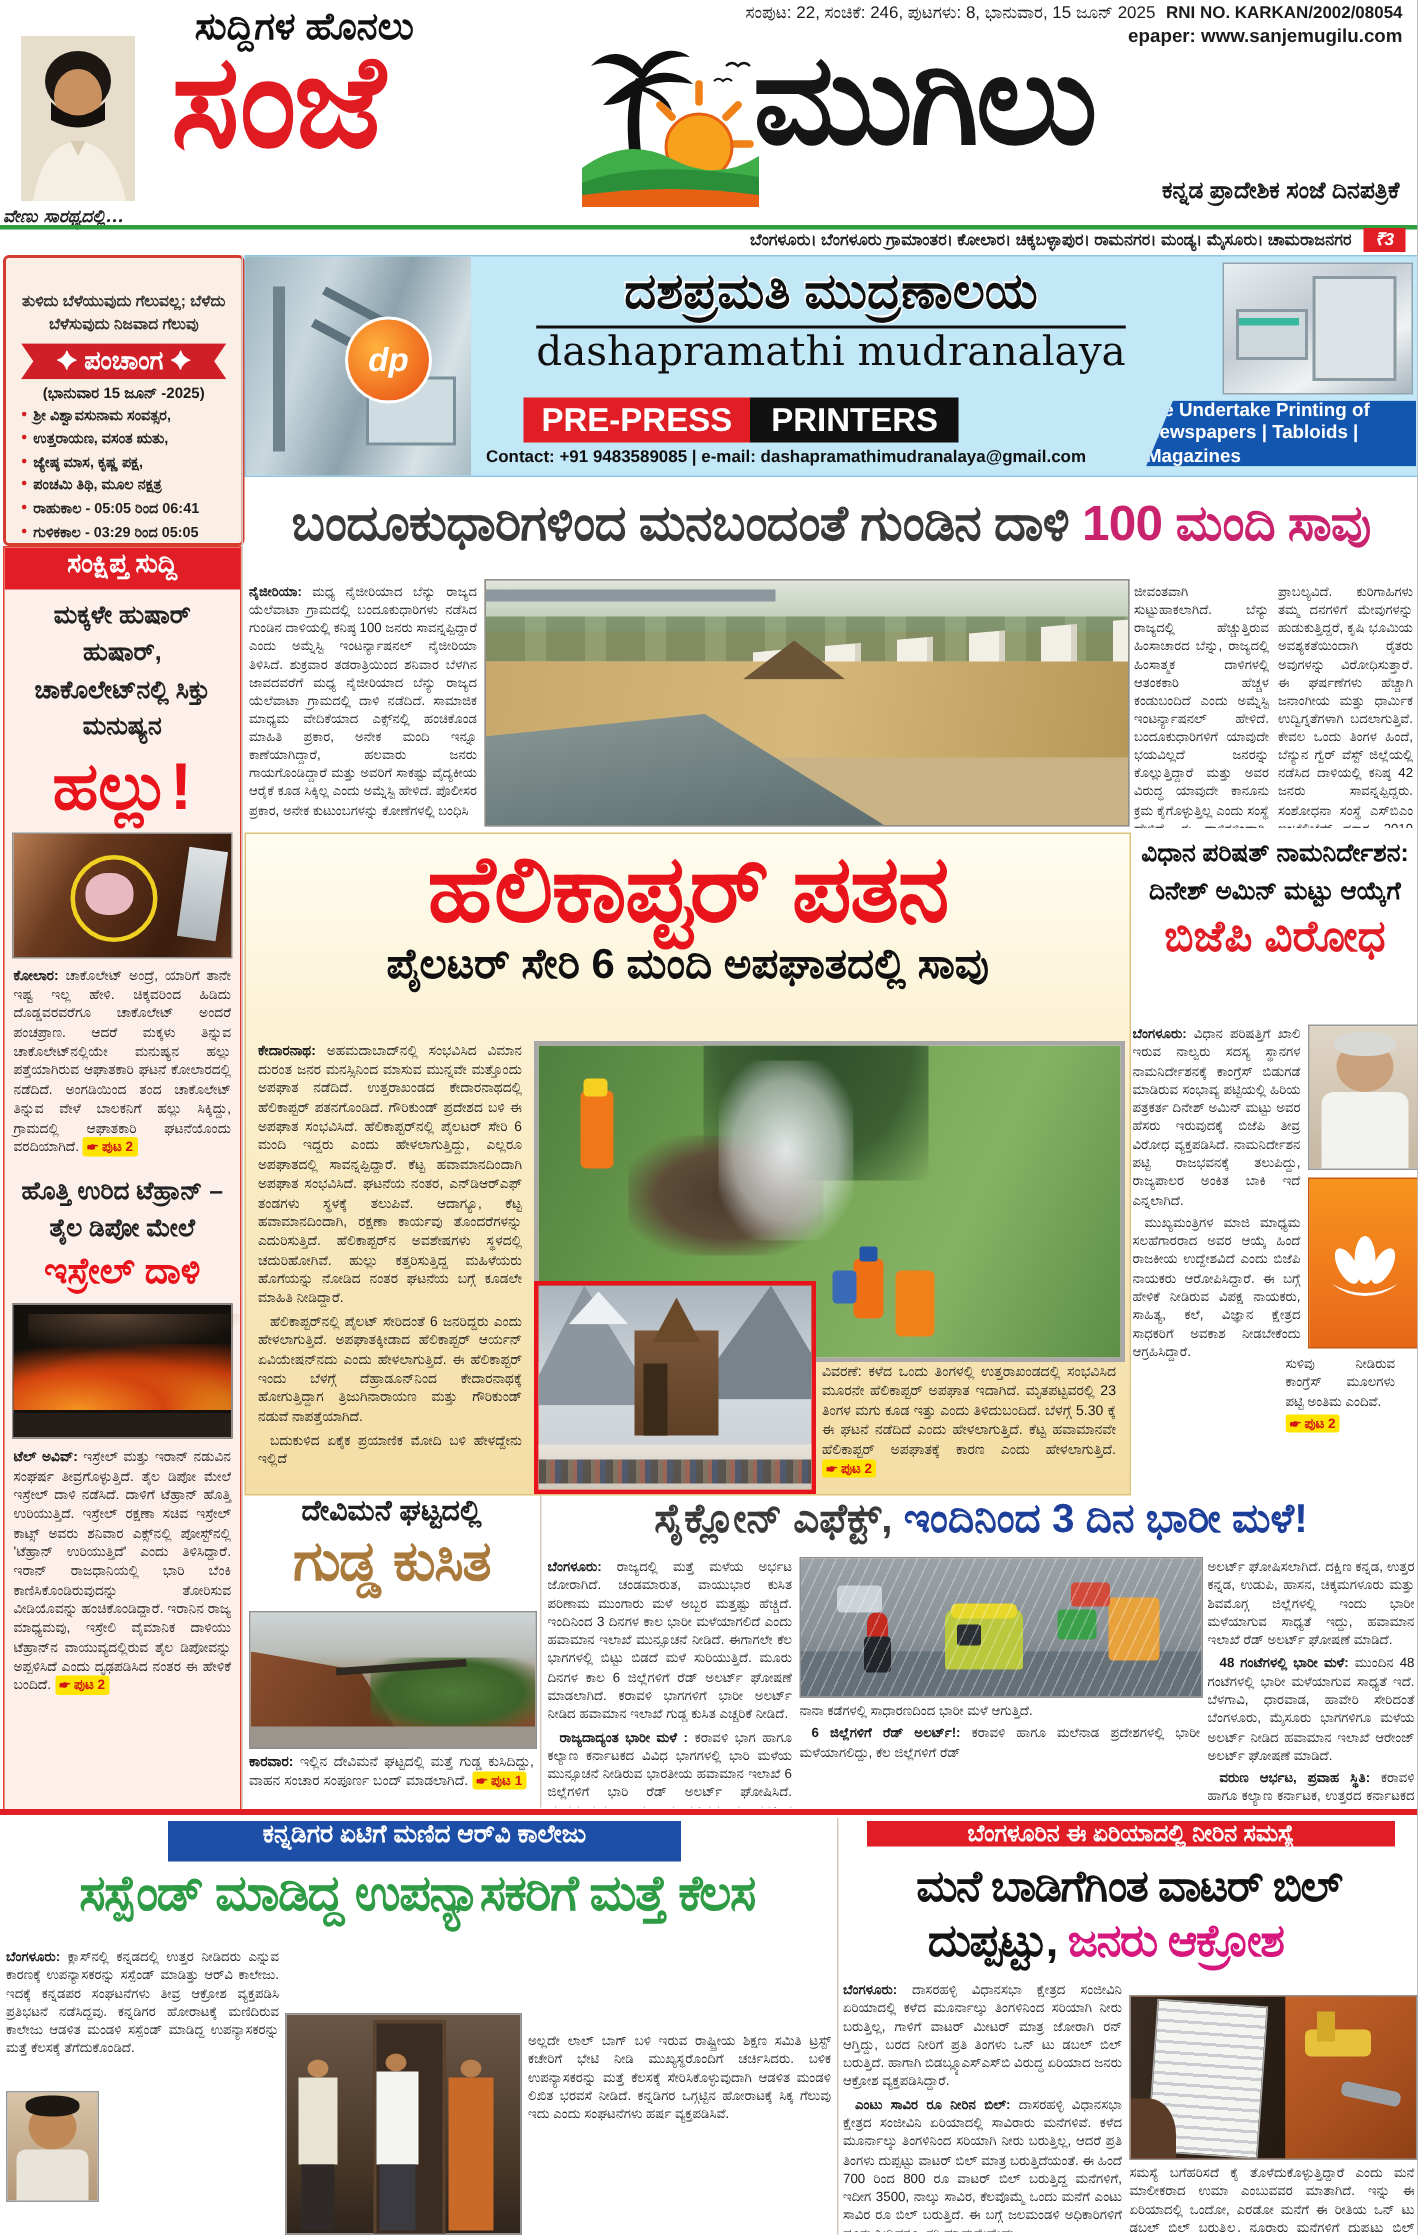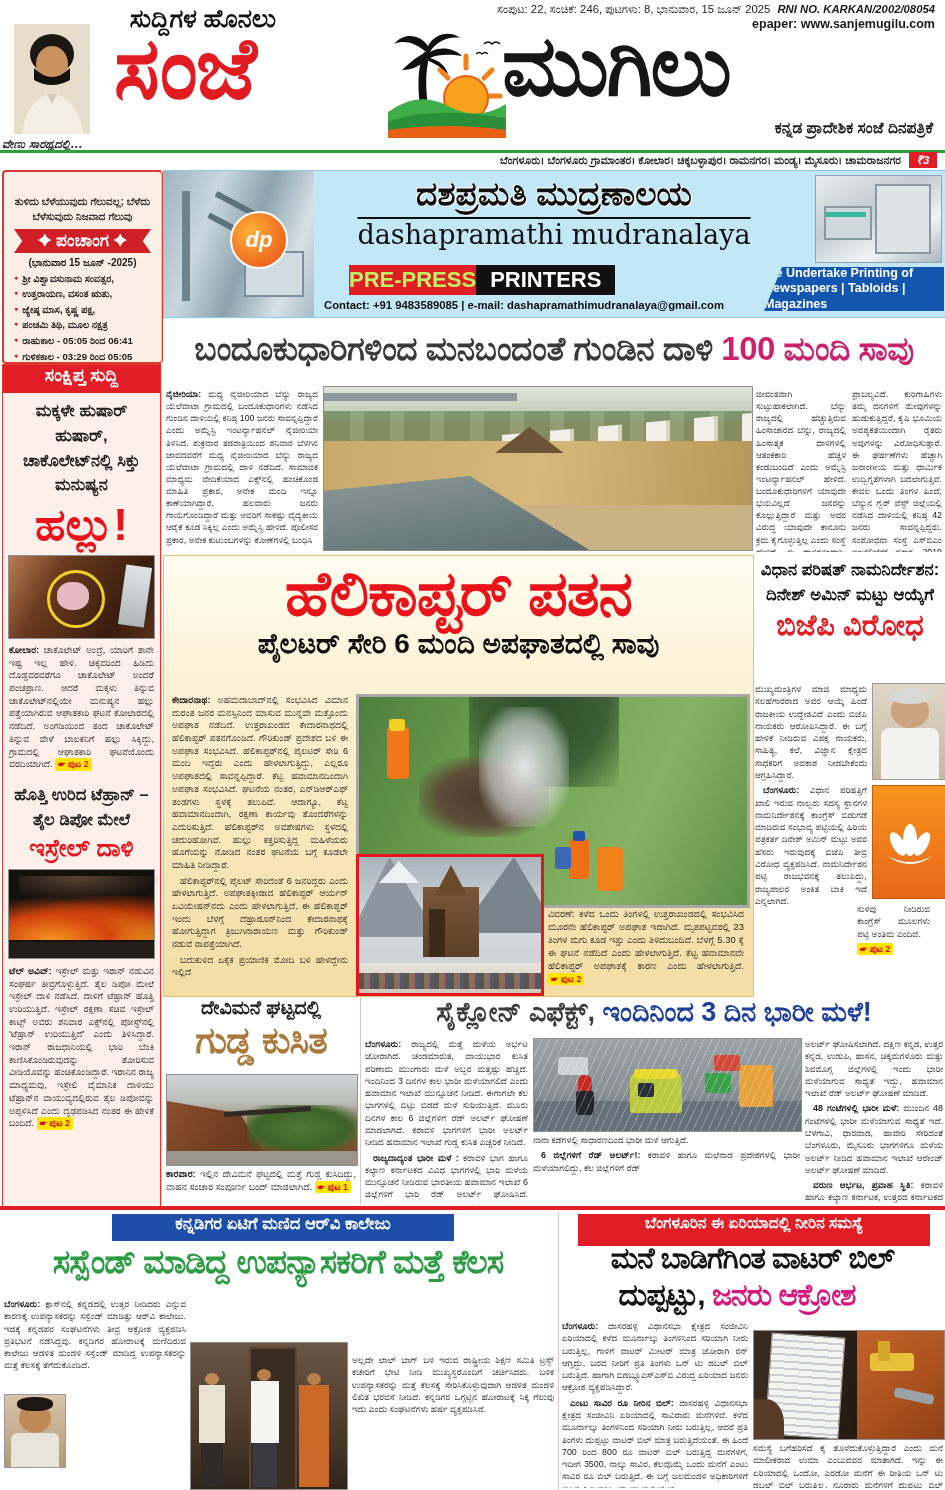--- a/index.html
+++ b/index.html
@@ -26,21 +26,21 @@
   .pan-li{display:flex;gap:4px;font-size:9.6px;font-weight:bold;line-height:1.62;color:#222;}
   .pan-li::before{content:"●";color:#d01f27;font-size:7px;line-height:1.9;}
 </style>
 </head>
 <body>
 
 <div id="page">
 
   <div class="abs" style="right:10px;top:3px;font-size:11.3px;text-align:right;">
     <span>ಸಂಪುಟ: 22, ಸಂಚಿಕೆ: 246, ಪುಟಗಳು: 8, ಭಾನುವಾರ, 15 ಜೂನ್ 2025</span>
-    <span class="b" style="margin-left:4px;font-style:italic;">RNI NO. KARKAN/2002/08054</span>
+    <span class="b" style="margin-left:4px;">RNI NO. KARKAN/2002/08054</span>
   </div>
   <div class="abs b" style="right:10px;top:17px;font-size:12.5px;">epaper: www.sanjemugilu.com</div>
 
   <div class="abs" style="left:14px;top:24px;width:76px;height:110px;background:#ece4d4;">
     <svg width="76" height="110" viewBox="0 0 76 110">
       <rect width="76" height="110" fill="#e7ddcb"></rect>
       <ellipse cx="38" cy="30" rx="22" ry="20" fill="#1d1713"></ellipse>
       <ellipse cx="38" cy="40" rx="16" ry="18" fill="#c9915f"></ellipse>
       <path d="M20 44 Q38 62 56 44 L56 56 Q38 66 20 56 Z" fill="#14100d"></path>
       <path d="M8 110 Q14 72 38 70 Q62 72 70 110 Z" fill="#f4efe2"></path>
@@ -90,21 +90,21 @@
       <div class="abs" style="left:48px;top:36px;width:70px;height:6px;background:#5d727c;transform:rotate(28deg);"></div>
       <div class="abs" style="left:40px;top:60px;width:80px;height:6px;background:#5d727c;transform:rotate(28deg);"></div>
       <div class="abs" style="left:80px;top:80px;width:56px;height:42px;background:#cfdde2;border:2px solid #7b909a;"></div>
     </div>
     <div class="abs" style="left:66px;top:40px;width:54px;height:54px;border-radius:50%;background:radial-gradient(circle at 35% 35%,#ffb13b,#e84a12);border:2px solid #fff;display:flex;align-items:center;justify-content:center;">
       <span class="b" style="color:#fff;font-style:italic;font-size:22px;">dp</span>
     </div>
     <div class="abs b ctr" style="left:140px;top:4px;width:500px;font-size:33px;color:#101010;text-shadow:1px 1px 0 #fff,-1px -1px 0 #fff;">ದಶಪ್ರಮತಿ ಮುದ್ರಣಾಲಯ</div>
     <div class="abs ctr" style="left:140px;top:48px;width:500px;font-size:27px;font-family:'DejaVu Serif',serif;color:#101010;text-decoration:overline;">dashapramathi mudranalaya</div>
     <div class="abs" style="left:185px;top:94px;">
-      <span class="b" style="background:#e11d25;color:#bef264;font-size:22px;padding:2px 0;display:inline-block;">PRE-PRESS</span><span class="b" style="background:#111;color:#fff;font-size:22px;padding:2px 14px;display:inline-block;">PRINTERS</span>
+      <span class="b" style="background:#e11d25;color:#ffffff;font-size:22px;padding:2px 12px;display:inline-block;">PRE-PRESS</span><span class="b" style="background:#111;color:#fff;font-size:22px;padding:2px 14px;display:inline-block;">PRINTERS</span>
     </div>
     <div class="abs b" style="left:160px;top:128px;font-size:11.3px;color:#101010;">Contact: +91 9483589085 | e-mail: dashapramathimudranalaya@gmail.com</div>
     <div class="abs" style="right:4px;top:4px;width:125px;height:86px;background:linear-gradient(150deg,#e8edf0 0%,#c3ccd2 40%,#f0f3f5 70%,#aab6bd 100%);border:1px solid #93a3ad;">
       <div class="abs" style="right:10px;top:8px;width:52px;height:66px;background:#dde3e6;border:2px solid #8a99a2;"></div>
       <div class="abs" style="left:8px;top:30px;width:44px;height:30px;background:#cfd8dc;border:2px solid #8a99a2;"></div>
       <div class="abs" style="left:10px;top:36px;width:40px;height:5px;background:#39b8a0;"></div>
     </div>
     <div class="abs kicker-box" style="right:2px;top:96px;width:180px;height:44px;background:#1256b0;clip-path:polygon(10% 0,100% 0,100% 100%,0 100%);flex-direction:column;line-height:1.25;">
       <span style="font-size:12.5px;">We Undertake Printing of</span>
       <span style="font-size:12.5px;">Newspapers | Tabloids | Magazines</span>
@@ -224,22 +224,22 @@
     <div class="abs body clip" style="left:384px;top:352px;width:196px;height:82px;font-size:9.4px;">
       <p><span>ವಿವರಣೆ: ಕಳೆದ ಒಂದು ತಿಂಗಳಲ್ಲಿ ಉತ್ತರಾಖಂಡದಲ್ಲಿ ಸಂಭವಿಸಿದ ಮೂರನೇ ಹೆಲಿಕಾಪ್ಟರ್ ಅಪಘಾತ ಇದಾಗಿದೆ. ಮೃತಪಟ್ಟವರಲ್ಲಿ 23 ತಿಂಗಳ ಮಗು ಕೂಡ ಇತ್ತು ಎಂದು ತಿಳಿದುಬಂದಿದೆ. ಬೆಳಗ್ಗೆ 5.30 ಕ್ಕೆ ಈ ಘಟನೆ ನಡೆದಿದೆ ಎಂದು ಹೇಳಲಾಗುತ್ತಿದೆ. ಕೆಟ್ಟ ಹವಾಮಾನವೇ ಹೆಲಿಕಾಪ್ಟರ್ ಅಪಘಾತಕ್ಕೆ ಕಾರಣ ಎಂದು ಹೇಳಲಾಗುತ್ತಿದೆ.</span>
       <span class="ptag"><span>☛ </span><span>ಪುಟ 2</span></span></p>
     </div>
   </div>
 
   <div class="abs clip" style="left:755px;top:557px;width:190px;height:438px;">
     <div class="ctr b" style="font-size:16.5px;line-height:1.5;color:#111;">ವಿಧಾನ ಪರಿಷತ್ ನಾಮನಿರ್ದೇಶನ: ದಿನೇಶ್ ಅಮಿನ್ ಮಟ್ಟು ಆಯ್ಕೆಗೆ</div>
     <div class="ctr b" style="font-size:29px;color:#e11d25;margin-top:2px;">ಬಿಜೆಪಿ ವಿರೋಧ</div>
     <div class="abs body clip" style="left:0;top:126px;width:112px;height:312px;font-size:8.9px;">
+      <p><span class="dl">ಬೆಂಗಳೂರು:</span> <span>ವಿಧಾನ ಪರಿಷತ್ತಿಗೆ ಖಾಲಿ ಇರುವ ನಾಲ್ವರು ಸದಸ್ಯ ಸ್ಥಾನಗಳ ನಾಮನಿರ್ದೇಶನಕ್ಕೆ ಕಾಂಗ್ರೆಸ್ ಬಿಡುಗಡೆ ಮಾಡಿರುವ ಸಂಭಾವ್ಯ ಪಟ್ಟಿಯಲ್ಲಿ ಹಿರಿಯ ಪತ್ರಕರ್ತ ದಿನೇಶ್ ಅಮಿನ್ ಮಟ್ಟು ಅವರ ಹೆಸರು ಇರುವುದಕ್ಕೆ ಬಿಜೆಪಿ ತೀವ್ರ ವಿರೋಧ ವ್ಯಕ್ತಪಡಿಸಿದೆ. ನಾಮನಿರ್ದೇಶನ ಪಟ್ಟಿ ರಾಜಭವನಕ್ಕೆ ತಲುಪಿದ್ದು, ರಾಜ್ಯಪಾಲರ ಅಂಕಿತ ಬಾಕಿ ಇದೆ ಎನ್ನಲಾಗಿದೆ.</span></p>
       <p>ಮುಖ್ಯಮಂತ್ರಿಗಳ ಮಾಜಿ ಮಾಧ್ಯಮ ಸಲಹೆಗಾರರಾದ ಅವರ ಆಯ್ಕೆ ಹಿಂದೆ ರಾಜಕೀಯ ಉದ್ದೇಶವಿದೆ ಎಂದು ಬಿಜೆಪಿ ನಾಯಕರು ಆರೋಪಿಸಿದ್ದಾರೆ. ಈ ಬಗ್ಗೆ ಹೇಳಿಕೆ ನೀಡಿರುವ ವಿಪಕ್ಷ ನಾಯಕರು, ಸಾಹಿತ್ಯ, ಕಲೆ, ವಿಜ್ಞಾನ ಕ್ಷೇತ್ರದ ಸಾಧಕರಿಗೆ ಅವಕಾಶ ನೀಡಬೇಕೆಂದು ಆಗ್ರಹಿಸಿದ್ದಾರೆ.</p>
-      <p><span class="dl">ಬೆಂಗಳೂರು:</span> <span>ವಿಧಾನ ಪರಿಷತ್ತಿಗೆ ಖಾಲಿ ಇರುವ ನಾಲ್ವರು ಸದಸ್ಯ ಸ್ಥಾನಗಳ ನಾಮನಿರ್ದೇಶನಕ್ಕೆ ಕಾಂಗ್ರೆಸ್ ಬಿಡುಗಡೆ ಮಾಡಿರುವ ಸಂಭಾವ್ಯ ಪಟ್ಟಿಯಲ್ಲಿ ಹಿರಿಯ ಪತ್ರಕರ್ತ ದಿನೇಶ್ ಅಮಿನ್ ಮಟ್ಟು ಅವರ ಹೆಸರು ಇರುವುದಕ್ಕೆ ಬಿಜೆಪಿ ತೀವ್ರ ವಿರೋಧ ವ್ಯಕ್ತಪಡಿಸಿದೆ. ನಾಮನಿರ್ದೇಶನ ಪಟ್ಟಿ ರಾಜಭವನಕ್ಕೆ ತಲುಪಿದ್ದು, ರಾಜ್ಯಪಾಲರ ಅಂಕಿತ ಬಾಕಿ ಇದೆ ಎನ್ನಲಾಗಿದೆ.</span></p>
     </div>
     <div class="abs" style="left:117px;top:126px;width:73px;height:95px;background:linear-gradient(#e0d6c6,#c6b8a2);border:1px solid #999;overflow:hidden;">
       <ellipse></ellipse>
       <div class="abs" style="left:18px;top:10px;width:38px;height:34px;border-radius:50%;background:#caa27e;"></div>
       <div class="abs" style="left:16px;top:4px;width:42px;height:16px;border-radius:45%;background:#d8d8d4;"></div>
       <div class="abs" style="left:8px;top:44px;width:58px;height:51px;background:#f2f2ee;border-radius:8px 8px 0 0;"></div>
     </div>
     <div class="abs" style="left:117px;top:228px;width:73px;height:112px;background:linear-gradient(#f7941d,#e8671a);border:1px solid #c45a10;display:flex;align-items:center;justify-content:center;">
       <svg width="56" height="56" viewBox="0 0 56 56">
         <g fill="#fff">
@@ -323,21 +323,21 @@
     <div class="abs" style="left:66px;top:26px;width:14px;height:12px;border-radius:50%;background:#b87f4e;"></div>
     <div class="abs" style="left:60px;top:38px;width:28px;height:62px;background:#f4f4f2;"></div>
     <div class="abs" style="left:62px;top:100px;width:24px;height:44px;background:#3a3a40;"></div>
     <div class="abs" style="left:116px;top:30px;width:14px;height:12px;border-radius:50%;background:#b87f4e;"></div>
     <div class="abs" style="left:108px;top:42px;width:30px;height:102px;background:#c96a28;"></div>
   </div>
   <div class="abs body clip" style="left:352px;top:1354px;width:202px;height:190px;font-size:8.9px;">
     <p>ಅಲ್ಲದೇ ಲಾಲ್ ಬಾಗ್ ಬಳಿ ಇರುವ ರಾಷ್ಟ್ರೀಯ ಶಿಕ್ಷಣ ಸಮಿತಿ ಟ್ರಸ್ಟ್ ಕಚೇರಿಗೆ ಭೇಟಿ ನೀಡಿ ಮುಖ್ಯಸ್ಥರೊಂದಿಗೆ ಚರ್ಚಿಸಿದರು. ಬಳಿಕ ಉಪನ್ಯಾಸಕರನ್ನು ಮತ್ತೆ ಕೆಲಸಕ್ಕೆ ಸೇರಿಸಿಕೊಳ್ಳುವುದಾಗಿ ಆಡಳಿತ ಮಂಡಳಿ ಲಿಖಿತ ಭರವಸೆ ನೀಡಿದೆ. ಕನ್ನಡಿಗರ ಒಗ್ಗಟ್ಟಿನ ಹೋರಾಟಕ್ಕೆ ಸಿಕ್ಕ ಗೆಲುವು ಇದು ಎಂದು ಸಂಘಟನೆಗಳು ಹರ್ಷ ವ್ಯಕ್ತಪಡಿಸಿವೆ.</p>
   </div>
 
-  <div class="abs kicker-box" style="left:578px;top:1214px;width:352px;height:32px;background:#e11d25;font-size:15.5px;">ಬೆಂಗಳೂರಿನ ಈ ಏರಿಯಾದಲ್ಲಿ ನೀರಿನ ಸಮಸ್ಯೆ</div>
+  <div class="abs kicker-box" style="left:578px;top:1214px;width:352px;height:17px;background:#e11d25;font-size:15.5px;">ಬೆಂಗಳೂರಿನ ಈ ಏರಿಯಾದಲ್ಲಿ ನೀರಿನ ಸಮಸ್ಯೆ</div>
   <div class="abs ctr b" style="left:560px;top:1242px;width:385px;font-size:29px;color:#141414;letter-spacing:-1px;">ಮನೆ ಬಾಡಿಗೆಗಿಂತ ವಾಟರ್ ಬಿಲ್</div>
   <div class="abs ctr b" style="left:560px;top:1278px;width:354px;font-size:30px;letter-spacing:-1px;">
     <span style="color:#141414;">ದುಪ್ಪಟ್ಟು,</span>
     <span style="color:#d6187e;">ಜನರು ಆಕ್ರೋಶ</span>
   </div>
   <div class="abs body clip" style="left:562px;top:1320px;width:186px;height:168px;font-size:8.9px;">
     <p><span class="dl">ಬೆಂಗಳೂರು:</span> <span>ದಾಸರಹಳ್ಳಿ ವಿಧಾನಸಭಾ ಕ್ಷೇತ್ರದ ಸಂಜೀವಿನಿ ಏರಿಯಾದಲ್ಲಿ ಕಳೆದ ಮೂರ್ನಾಲ್ಕು ತಿಂಗಳಿನಿಂದ ಸರಿಯಾಗಿ ನೀರು ಬರುತ್ತಿಲ್ಲ, ಗಾಳಿಗೆ ವಾಟರ್ ಮೀಟರ್ ಮಾತ್ರ ಜೋರಾಗಿ ರನ್ ಆಗ್ತಿದ್ದು, ಬರದ ನೀರಿಗೆ ಪ್ರತಿ ತಿಂಗಳು ಒನ್ ಟು ಡಬಲ್ ಬಿಲ್ ಬರುತ್ತಿದೆ. ಹಾಗಾಗಿ ಬಿಡಬ್ಲ್ಯೂಎಸ್‌ಎಸ್‌ಬಿ ವಿರುದ್ಧ ಏರಿಯಾದ ಜನರು ಆಕ್ರೋಶ ವ್ಯಕ್ತಪಡಿಸಿದ್ದಾರೆ.</span></p>
     <p><span class="sub">ಎಂಟು ಸಾವಿರ ರೂ ನೀರಿನ ಬಿಲ್:</span> <span>ದಾಸರಹಳ್ಳಿ ವಿಧಾನಸಭಾ ಕ್ಷೇತ್ರದ ಸಂಜೀವಿನಿ ಏರಿಯಾದಲ್ಲಿ ಸಾವಿರಾರು ಮನೆಗಳಿವೆ. ಕಳೆದ ಮೂರ್ನಾಲ್ಕು ತಿಂಗಳಿನಿಂದ ಸರಿಯಾಗಿ ನೀರು ಬರುತ್ತಿಲ್ಲ, ಆದರೆ ಪ್ರತಿ ತಿಂಗಳು ದುಪ್ಪಟ್ಟು ವಾಟರ್ ಬಿಲ್ ಮಾತ್ರ ಬರುತ್ತಿದೆಯಂತೆ. ಈ ಹಿಂದೆ 700 ರಿಂದ 800 ರೂ ವಾಟರ್ ಬಿಲ್ ಬರುತ್ತಿದ್ದ ಮನೆಗಳಿಗೆ, ಇದೀಗ 3500, ನಾಲ್ಕು ಸಾವಿರ, ಕೆಲವೊಮ್ಮೆ ಒಂದು ಮನೆಗೆ ಎಂಟು ಸಾವಿರ ರೂ ಬಿಲ್ ಬರುತ್ತಿದೆ. ಈ ಬಗ್ಗೆ ಜಲಮಂಡಳಿ ಅಧಿಕಾರಿಗಳಿಗೆ ದೂರು ನೀಡಿದರೂ, ಸರಿ ಮಾಡುತ್ತೇವೆಂದು</span></p>
   </div>
   <div class="ph" style="left:753px;top:1330px;width:190px;height:108px;background:#c4632a;">

